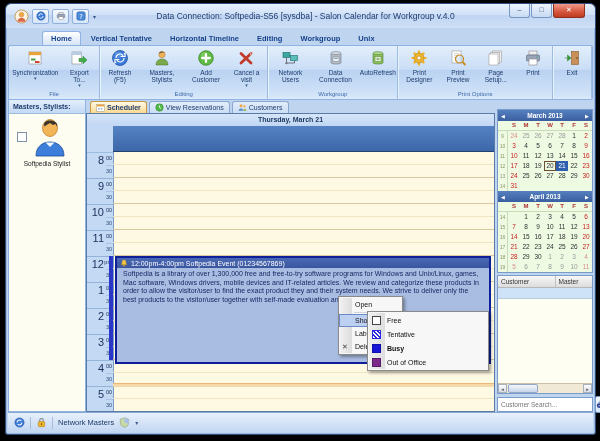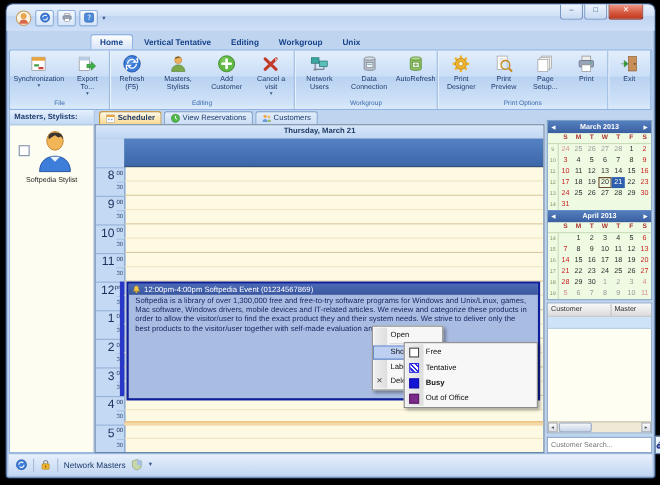--- a/index.html
+++ b/index.html
@@ -17,21 +17,21 @@
   .qatbtn .ico{width:10px;height:10px;}
   .qatcaret{font-size:6px;color:#3a5a8c;margin-left:1px;}
   .title-text{flex:1;text-align:center;font-size:8.5px;color:#1e3c6e;white-space:nowrap;overflow:hidden;}
   .winbtns{position:absolute;top:0;right:10px;display:flex;gap:1px;}
   .wbtn{width:19px;height:13px;border:1px solid #7a98c4;border-top:none;border-radius:0 0 3px 3px;
     background:linear-gradient(#eef5fe,#c8daf2);font-size:7px;line-height:12px;text-align:center;color:#2a4a78;}
   .wbtn.close{width:30px;background:linear-gradient(#f29a8a,#d4563c 60%,#c03a20);color:#fff;border-color:#8c3020;}
   
   .tabrow{position:absolute;left:0;top:24px;right:0;height:17px;display:flex;align-items:flex-end;padding-left:36px;gap:2px;}
   .ribtab{font-size:7.5px;font-weight:bold;color:#15428b;padding:2px 8px 2px;border-radius:3px 3px 0 0;}
-  .ribtab.active{background:linear-gradient(#fdfefe,#e6eefa 60%,#d7e5f7);border:1px solid #8db2e3;border-bottom:none;margin-left:40px;}
+  .ribtab.active{background:linear-gradient(#fdfefe,#e6eefa 60%,#d7e5f7);border:1px solid #8db2e3;border-bottom:none;}
   
   .ribbon{position:absolute;left:2px;top:41px;right:2px;height:53px;border:1px solid #8db2e3;border-radius:2px;
     background:linear-gradient(#e2eefb,#cadef7 44%,#b9d2f1 45%,#cfe2f8 90%,#dcebfb);display:flex;align-items:stretch;overflow:hidden;}
   .ribgroup{display:flex;flex-direction:column;border-right:1px solid #9ebce0;box-shadow:1px 0 0 #e8f2fc;padding:1px 1px 0;}
   .gbtns{flex:1;display:flex;align-items:stretch;}
   .glabel{height:10px;text-align:center;font-size:6px;color:#3e6aaa;line-height:10px;}
   .ribbtn{display:flex;flex-direction:column;align-items:center;min-width:30px;max-width:58px;padding:1px 3px 0;border-radius:2px;}
   .ribbtn .ico{width:18px;height:18px;margin-top:1px;}
   .blabel{font-size:6.5px;color:#1e3c6e;text-align:center;line-height:7px;margin-top:2px;}
   .barrow{font-size:5px;color:#3a5a8c;line-height:5px;}
@@ -163,31 +163,33 @@
         <span class="qatbtn">
             <span class="ico">
               <svg viewBox="0 0 12 12">
                 <rect x="1" y="1" width="10" height="10" rx="2" fill="#4a8ad8" stroke="#2a5aa8" stroke-width=".6"></rect>
                 <text x="6" y="9" font-size="8" fill="#fff" text-anchor="middle" font-family="DejaVu Sans">?</text>
               </svg>
             </span>
           </span>
         <span class="qatcaret">▾</span>
       </div>
+      <div class="title-text">Data Connection: Softpedia-S56 [sysdba] - Salon Calendar for Workgroup v.4.0</div>
       <div style="width:76px"></div>
     </div>
     <div class="winbtns">
       <div class="wbtn">–</div>
       <div class="wbtn">□</div>
       <div class="wbtn close">✕</div>
     </div>
 
     <div class="tabrow">
         <div class="ribtab active">Home</div>
         <div class="ribtab">Vertical Tentative</div>
+        <div class="ribtab">Horizontal Timeline</div>
         <div class="ribtab">Editing</div>
         <div class="ribtab">Workgroup</div>
         <div class="ribtab">Unix</div>
       </div>
 
     <div class="ribbon">
         <div class="ribgroup">
           <div class="gbtns">
             <div class="ribbtn">
               <span class=" ico">

